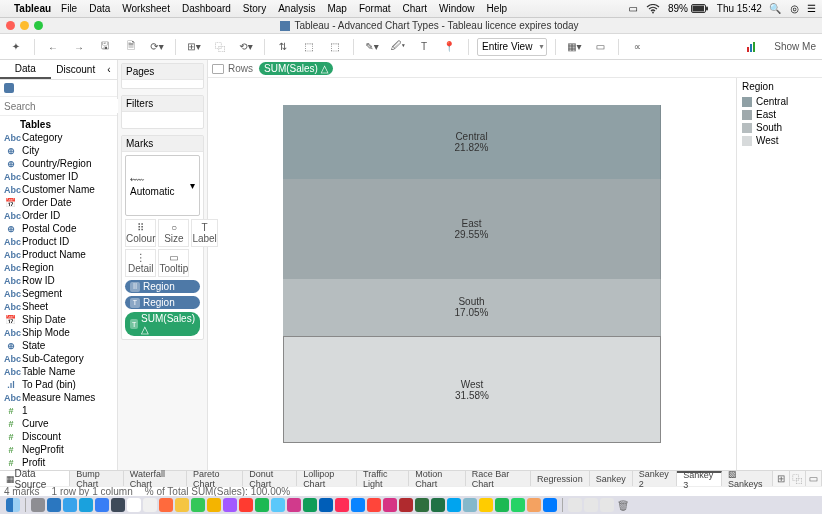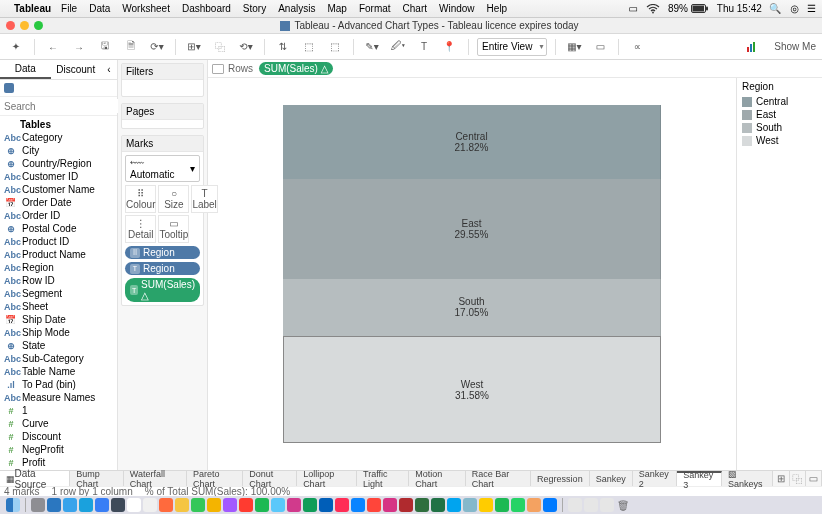--- a/index.html
+++ b/index.html
@@ -47,21 +47,21 @@
 .field-list { overflow:auto; flex:1; }
 .field { display:flex; align-items:center; gap:4px; padding:1px 4px; font-size:10px; }
 .field .t { width:14px; text-align:center; font-size:9px; font-weight:bold; }
 .t-abc { color:#4e79a7; } .t-geo { color:#4e79a7; } .t-date { color:#4e79a7; } .t-num { color:#59a14f; } .t-numb { color:#4e79a7;}
 
 
 .midpanel { width:90px; border-right:1px solid #e3e3e3; display:flex; flex-direction:column; background:#f7f7f7; }
 .card { border:1px solid #e3e3e3; margin:3px; background:#fff; border-radius:2px; }
 .card-hdr { font-size:10px; padding:2px 4px; background:#f0f0f0; border-bottom:1px solid #e6e6e6; }
 .marks-body { padding:3px; }
-.marks-sel { border:1px solid #ccc; border-radius:2px; padding:1px 4px; font-size:9px; display:flex; align-items:center; justify-content:space-between; margin-bottom:3px; background:#fff; }
+.marks-sel { border:1px solid #ccc; border-radius:2px; padding:18px 4px; font-size:9px; display:flex; align-items:center; justify-content:space-between; margin-bottom:3px; background:#fff; }
 .marks-grid { display:grid; grid-template-columns:repeat(3,1fr); gap:2px; }
 .mark-cell { border:1px solid #e6e6e6; display:flex; flex-direction:column; align-items:center; justify-content:center; height:28px; font-size:8px; color:#555; background:#fff; }
 .mark-cell .ic { font-size:10px; margin-bottom:0; }
 .pill { display:flex; align-items:center; gap:3px; border-radius:9px; padding:1px 5px; font-size:9px; color:#fff; margin-top:3px; }
 .pill.blue { background:#4e79a7; } .pill.green { background:#29a36a; }
 .pill .pic { width:10px; height:10px; background:rgba(255,255,255,0.35); border-radius:2px; display:flex; align-items:center; justify-content:center; font-size:7px; }
 
 
 .viewarea { flex:1; display:flex; flex-direction:column; }
 .shelf-row { display:flex; align-items:center; gap:6px; height:18px; border-bottom:1px solid #e8e8e8; padding:0 4px; background:#fff; }
@@ -306,25 +306,25 @@
           <span>NegProfit</span>
         </div>
         <div class="field">
           <span class="t t-num">#</span>
           <span>Profit</span>
         </div>
       </div>
   </div>
 
   <div class="midpanel">
+    <div class="card" style="height:26px;">
+      <div class="card-hdr">Pages</div>
+    </div>
     <div class="card" style="height:34px;">
       <div class="card-hdr">Filters</div>
-    </div>
-    <div class="card" style="height:26px;">
-      <div class="card-hdr">Pages</div>
     </div>
     <div class="card">
       <div class="card-hdr">Marks</div>
       <div class="marks-body">
         <div class="marks-sel">
             <span>⬳ <span>Automatic</span></span>
             <span>▾</span>
           </div>
         <div class="marks-grid" id="marks-grid">
             <div class="mark-cell">

